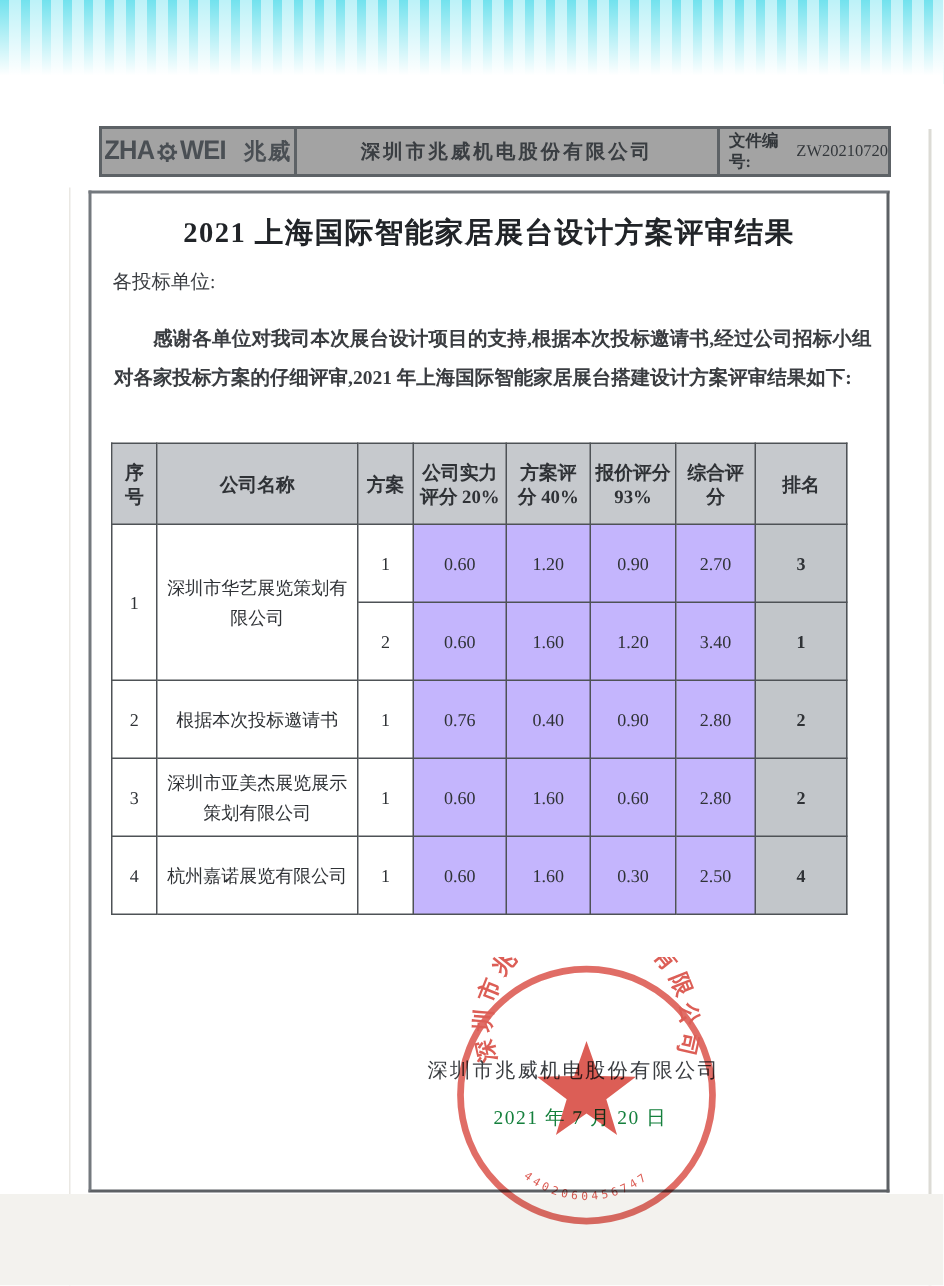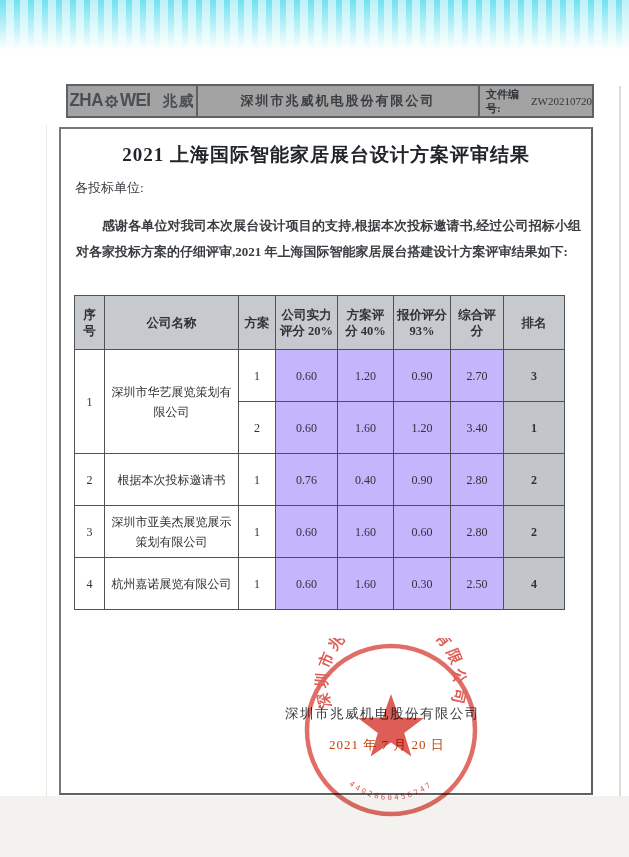--- a/index.html
+++ b/index.html
@@ -66,21 +66,21 @@
   .eval-table thead th { background:#c6c9cd; font-weight:bold; font-size:12.5px; line-height:16px; height:54px; }
   .eval-table tbody td { height:52px; background:#ffffff; line-height:20px; }
   .eval-table td.score { background:#c4b5fd; }
   .eval-table td.rank  { background:#c2c6ca; font-weight:bold; }
   .col-no{width:30px;} .col-company{width:134px;} .col-plan{width:37px;}
   .col-strength{width:62px;} .col-design{width:56px;} .col-quote{width:57px;}
   .col-total{width:53px;} .col-rank{width:61px;}
 
   
   .sign-company { position:absolute; top:576px; left:224px; font-size:13.5px; letter-spacing:1.5px; color:#3a3d41; }
-  .sign-date    { position:absolute; top:607px; left:268px; font-size:13px; letter-spacing:1px; color:#c2410c; }
+  .sign-date    { position:absolute; top:607px; left:268px; font-size:13px; letter-spacing:1px; color:#15803d; }
 
   
   .stamp { position:absolute; top:638px; left:301px; width:180px; height:180px;
            mix-blend-mode:multiply; opacity:.88; pointer-events:none; }
 </style>
 </head>
 <body>
 
 <div class="scan-band"></div>
 <div class="edge-right"></div>

